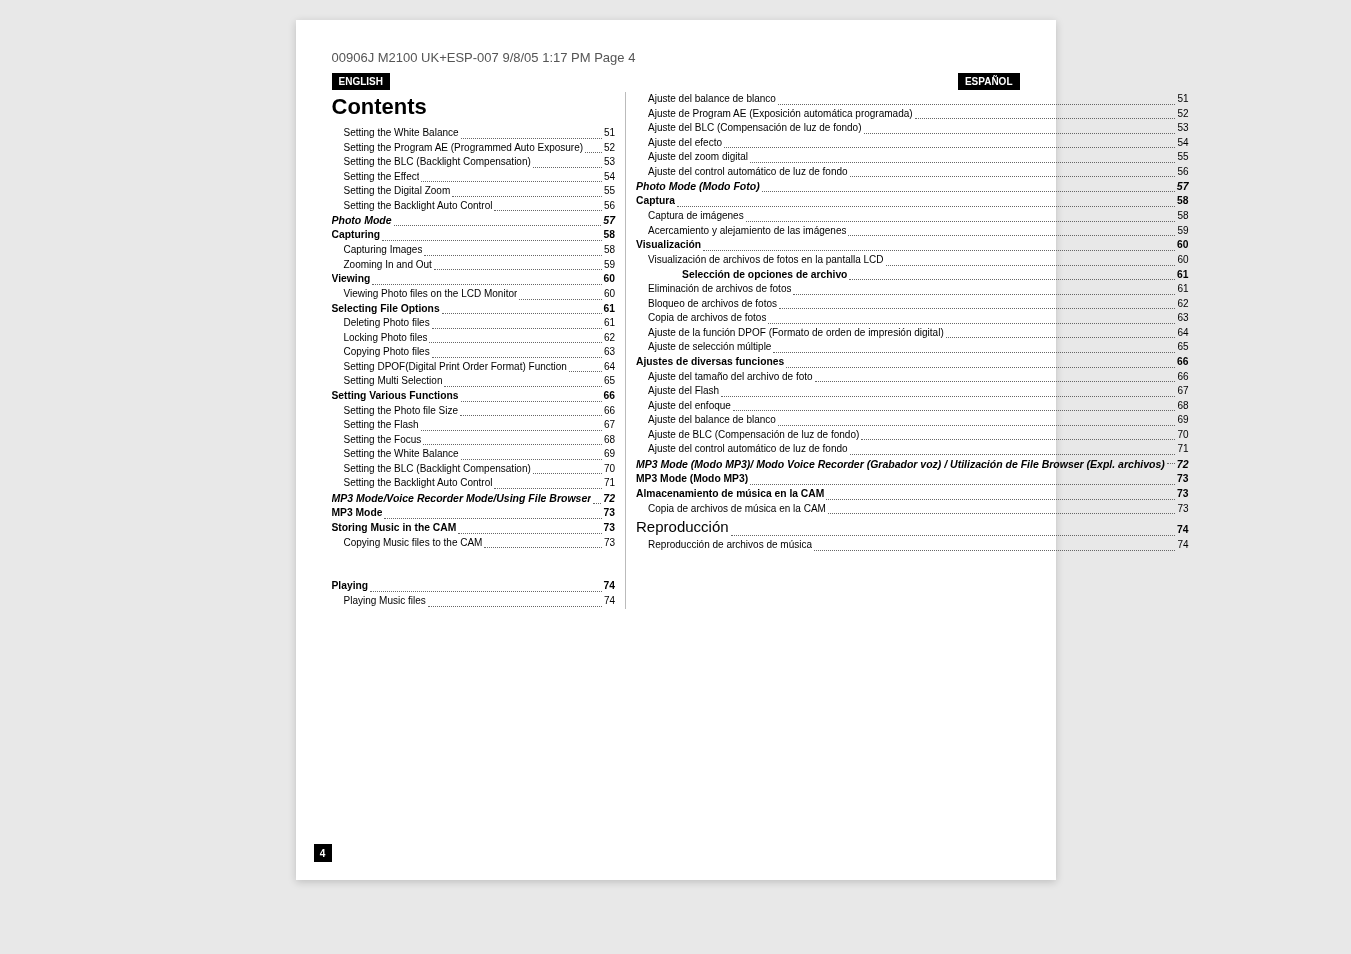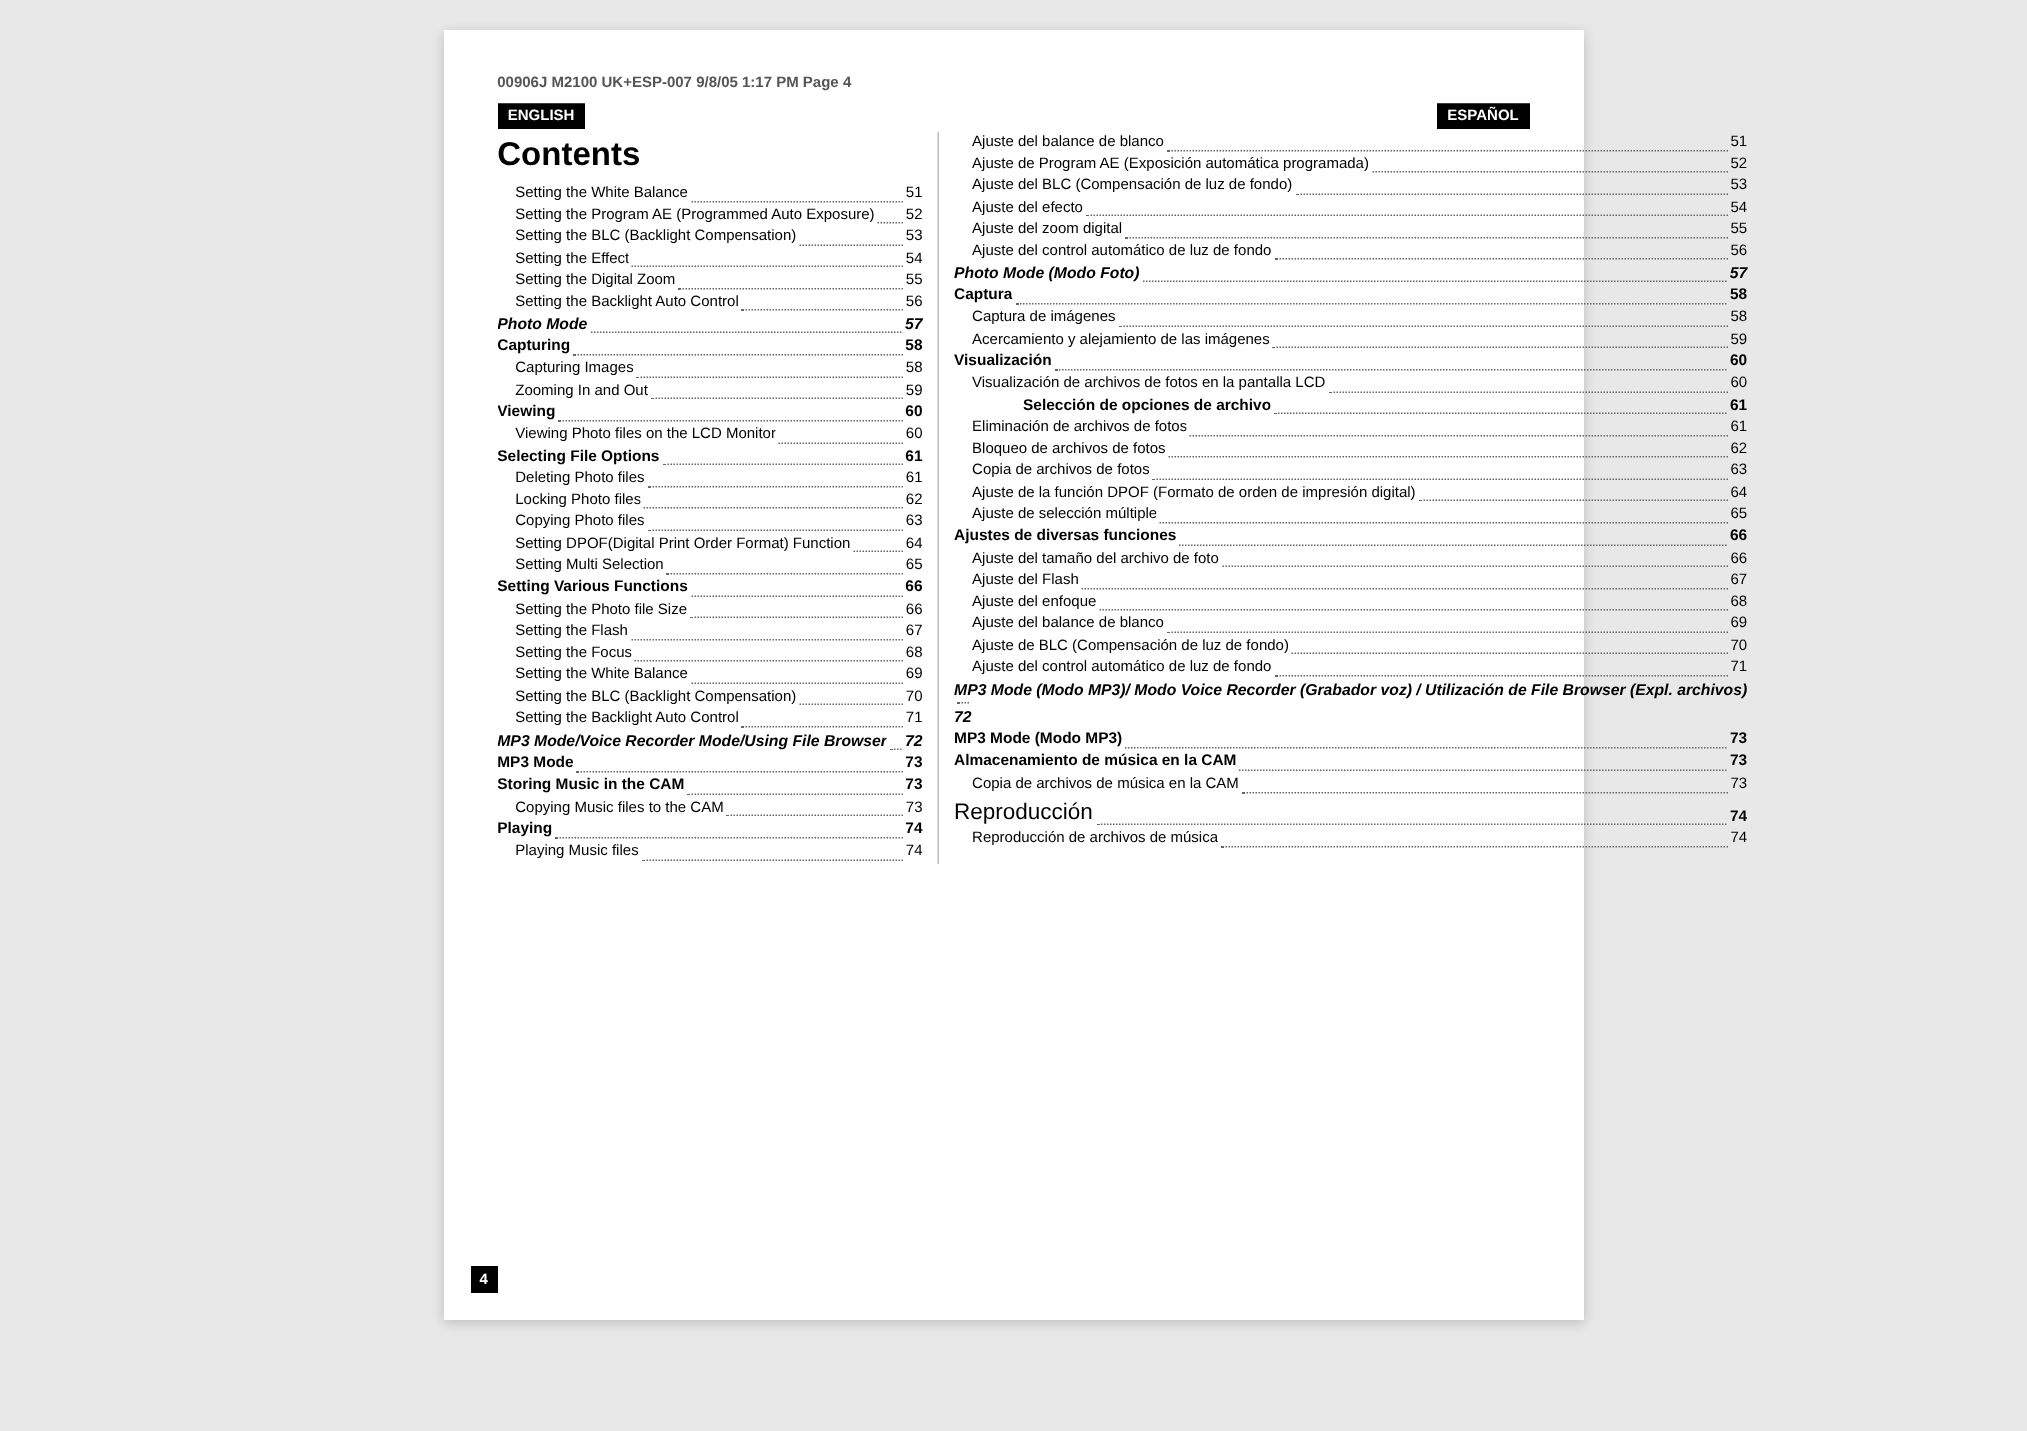--- a/index.html
+++ b/index.html
@@ -74,21 +74,21 @@
       display: flex;
       align-items: center;
       justify-content: center;
     }
   </style>
 </head>
 <body>
 
 <div class="page">
 
-  <div style="font-size:10px; color:#555; margin-bottom:8px;font-weight:bold;">00906J M2100 UK+ESP-007  9/8/05 1:17 PM  Page 4</div>
+  <div style="font-size:13px; color:#555; margin-bottom:8px;">00906J M2100 UK+ESP-007  9/8/05 1:17 PM  Page 4</div>
 
   <div class="header-row">
     <span class="lang-badge english">ENGLISH</span>
     <span class="lang-badge espanol">ESPAÑOL</span>
   </div>
 
   <div class="columns">
 
     <div class="col">
       <div class="col-title">Contents</div>
@@ -232,21 +232,21 @@
             <span style="white-space: nowrap; overflow: hidden; font-size: 10.3px; padding-left: 0px; font-weight: bold;">Storing Music in the CAM</span>
             <span style="flex: 1 1 0%; border-bottom: 1px dotted rgb(102, 102, 102); margin-left: 2px; margin-right: 2px; margin-bottom: 2px; min-width: 8px;"></span>
             <span style="white-space: nowrap; font-size: 10.3px; font-weight: bold;">73</span>
           </div>
           <div style="display: flex; align-items: flex-end; line-height: 1.45; margin-bottom: 0px;">
             <span style="white-space: nowrap; overflow: hidden; font-size: 10px; padding-left: 12px;">Copying Music files to the CAM</span>
             <span style="flex: 1 1 0%; border-bottom: 1px dotted rgb(102, 102, 102); margin-left: 2px; margin-right: 2px; margin-bottom: 2px; min-width: 8px;"></span>
             <span style="white-space: nowrap; font-size: 10px;">73</span>
           </div>
           <div style="display: flex; align-items: flex-end; line-height: 1.45; margin-bottom: 0px;">
-            <span style="white-space: nowrap; overflow: hidden; font-size: 10.3px; padding-left: 0px; font-weight: bold;">Playing</span>
+            <span style="white-space: nowrap; overflow: hidden; font-size: 10.3px; padding-left: 0px; font-weight: bold; margin-top: 29px;">Playing</span>
             <span style="flex: 1 1 0%; border-bottom: 1px dotted rgb(102, 102, 102); margin-left: 2px; margin-right: 2px; margin-bottom: 2px; min-width: 8px;"></span>
             <span style="white-space: nowrap; font-size: 10.3px; font-weight: bold;">74</span>
           </div>
           <div style="display: flex; align-items: flex-end; line-height: 1.45; margin-bottom: 0px;">
             <span style="white-space: nowrap; overflow: hidden; font-size: 10px; padding-left: 12px;">Playing Music files</span>
             <span style="flex: 1 1 0%; border-bottom: 1px dotted rgb(102, 102, 102); margin-left: 2px; margin-right: 2px; margin-bottom: 2px; min-width: 8px;"></span>
             <span style="white-space: nowrap; font-size: 10px;">74</span>
           </div>
         </div>
     </div>
@@ -371,21 +371,21 @@
           <div style="display: flex; align-items: flex-end; line-height: 1.45; margin-bottom: 0px;">
             <span style="white-space: nowrap; overflow: hidden; font-size: 10px; padding-left: 12px;">Ajuste de BLC (Compensación de luz de fondo)</span>
             <span style="flex: 1 1 0%; border-bottom: 1px dotted rgb(102, 102, 102); margin-left: 2px; margin-right: 2px; margin-bottom: 2px; min-width: 8px;"></span>
             <span style="white-space: nowrap; font-size: 10px;">70</span>
           </div>
           <div style="display: flex; align-items: flex-end; line-height: 1.45; margin-bottom: 0px;">
             <span style="white-space: nowrap; overflow: hidden; font-size: 10px; padding-left: 12px;">Ajuste del control automático de luz de fondo</span>
             <span style="flex: 1 1 0%; border-bottom: 1px dotted rgb(102, 102, 102); margin-left: 2px; margin-right: 2px; margin-bottom: 2px; min-width: 8px;"></span>
             <span style="white-space: nowrap; font-size: 10px;">71</span>
           </div>
-          <div style="display: flex; align-items: flex-start; line-height: 1.45; margin-bottom: 0px; flex-direction: column;">
+          <div style="display: flex; align-items: center; line-height: 1.45; margin-bottom: 0px;">
             <span style="white-space: nowrap; overflow: hidden; font-size: 10.5px; padding-left: 0px; font-style: italic; font-weight: bold;">MP3 Mode (Modo MP3)/ Modo Voice Recorder (Grabador voz) / Utilización de File Browser (Expl. archivos)</span>
             <span style="flex: 1 1 0%; border-bottom: 1px dotted rgb(102, 102, 102); margin-left: 2px; margin-right: 2px; margin-bottom: 2px; min-width: 8px;"></span>
             <span style="white-space: nowrap; font-size: 10.5px; font-style: italic; font-weight: bold;">72</span>
           </div>
           <div style="display: flex; align-items: flex-end; line-height: 1.45; margin-bottom: 0px;">
             <span style="white-space: nowrap; overflow: hidden; font-size: 10.3px; padding-left: 0px; font-weight: bold;">MP3 Mode (Modo MP3)</span>
             <span style="flex: 1 1 0%; border-bottom: 1px dotted rgb(102, 102, 102); margin-left: 2px; margin-right: 2px; margin-bottom: 2px; min-width: 8px;"></span>
             <span style="white-space: nowrap; font-size: 10.3px; font-weight: bold;">73</span>
           </div>
           <div style="display: flex; align-items: flex-end; line-height: 1.45; margin-bottom: 0px;">

